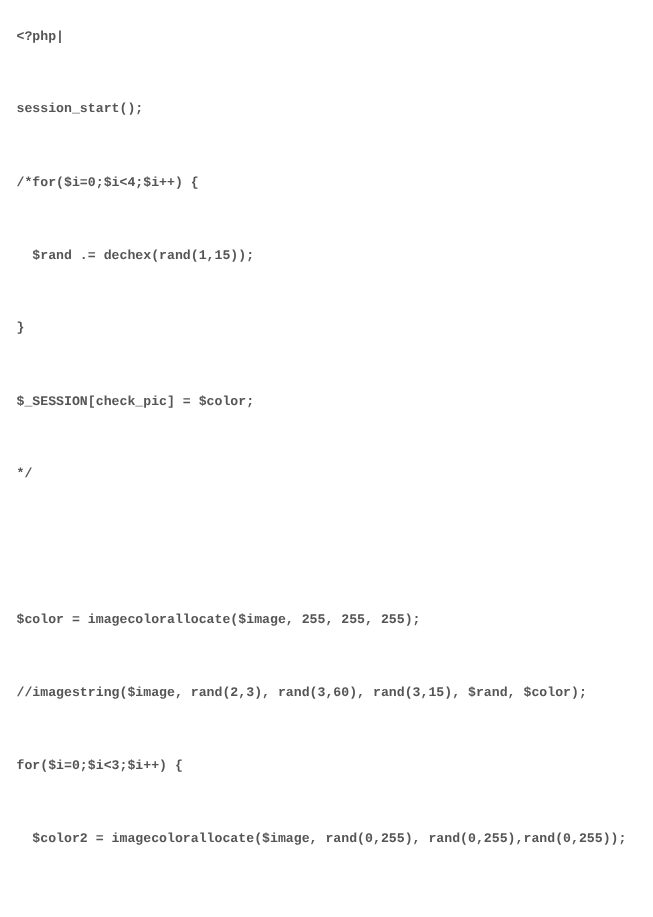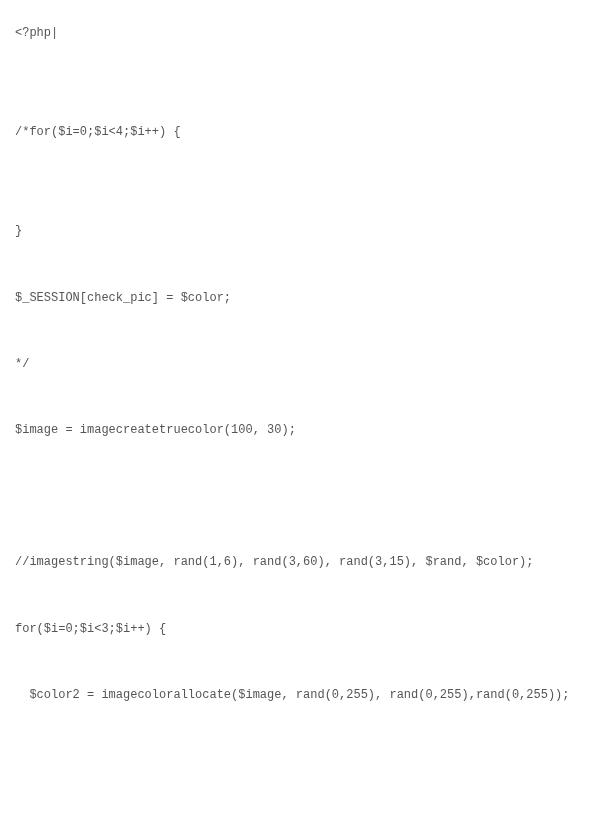--- a/index.html
+++ b/index.html
@@ -14,43 +14,46 @@
       box-sizing: border-box;
     }
     .code-block {
       white-space: pre;
       font-family: "Courier New", Courier, monospace;
     }
     .line {
       display: block;
       margin: 0;
       min-height: 16px;
+      font-weight: bold;
     }
   </style>
 </head>
 <body>
 
 <div class="code-block">
 <span class="line">&lt;?php|</span>
 <span class="line"></span>
+<span class="line">session_start();</span>
 <span class="line"></span>
 <span class="line">/*for($i=0;$i&lt;4;$i++) {</span>
 <span class="line"></span>
+<span class="line">  $rand .= dechex(rand(1,15));</span>
 <span class="line"></span>
 <span class="line">}</span>
 <span class="line"></span>
 <span class="line">$_SESSION[check_pic] = $color;</span>
 <span class="line"></span>
 <span class="line">*/</span>
 <span class="line"></span>
-<span class="line">$image = imagecreatetruecolor(100, 30);</span>
 <span class="line"></span>
 <span class="line"></span>
+<span class="line">$color = imagecolorallocate($image, 255, 255, 255);</span>
 <span class="line"></span>
-<span class="line">//imagestring($image, rand(1,6), rand(3,60), rand(3,15), $rand, $color);</span>
+<span class="line">//imagestring($image, rand(2,3), rand(3,60), rand(3,15), $rand, $color);</span>
 <span class="line"></span>
 <span class="line">for($i=0;$i&lt;3;$i++) {</span>
 <span class="line"></span>
 <span class="line">  $color2 = imagecolorallocate($image, rand(0,255), rand(0,255),rand(0,255));</span>
 
 
 
 
 
 

